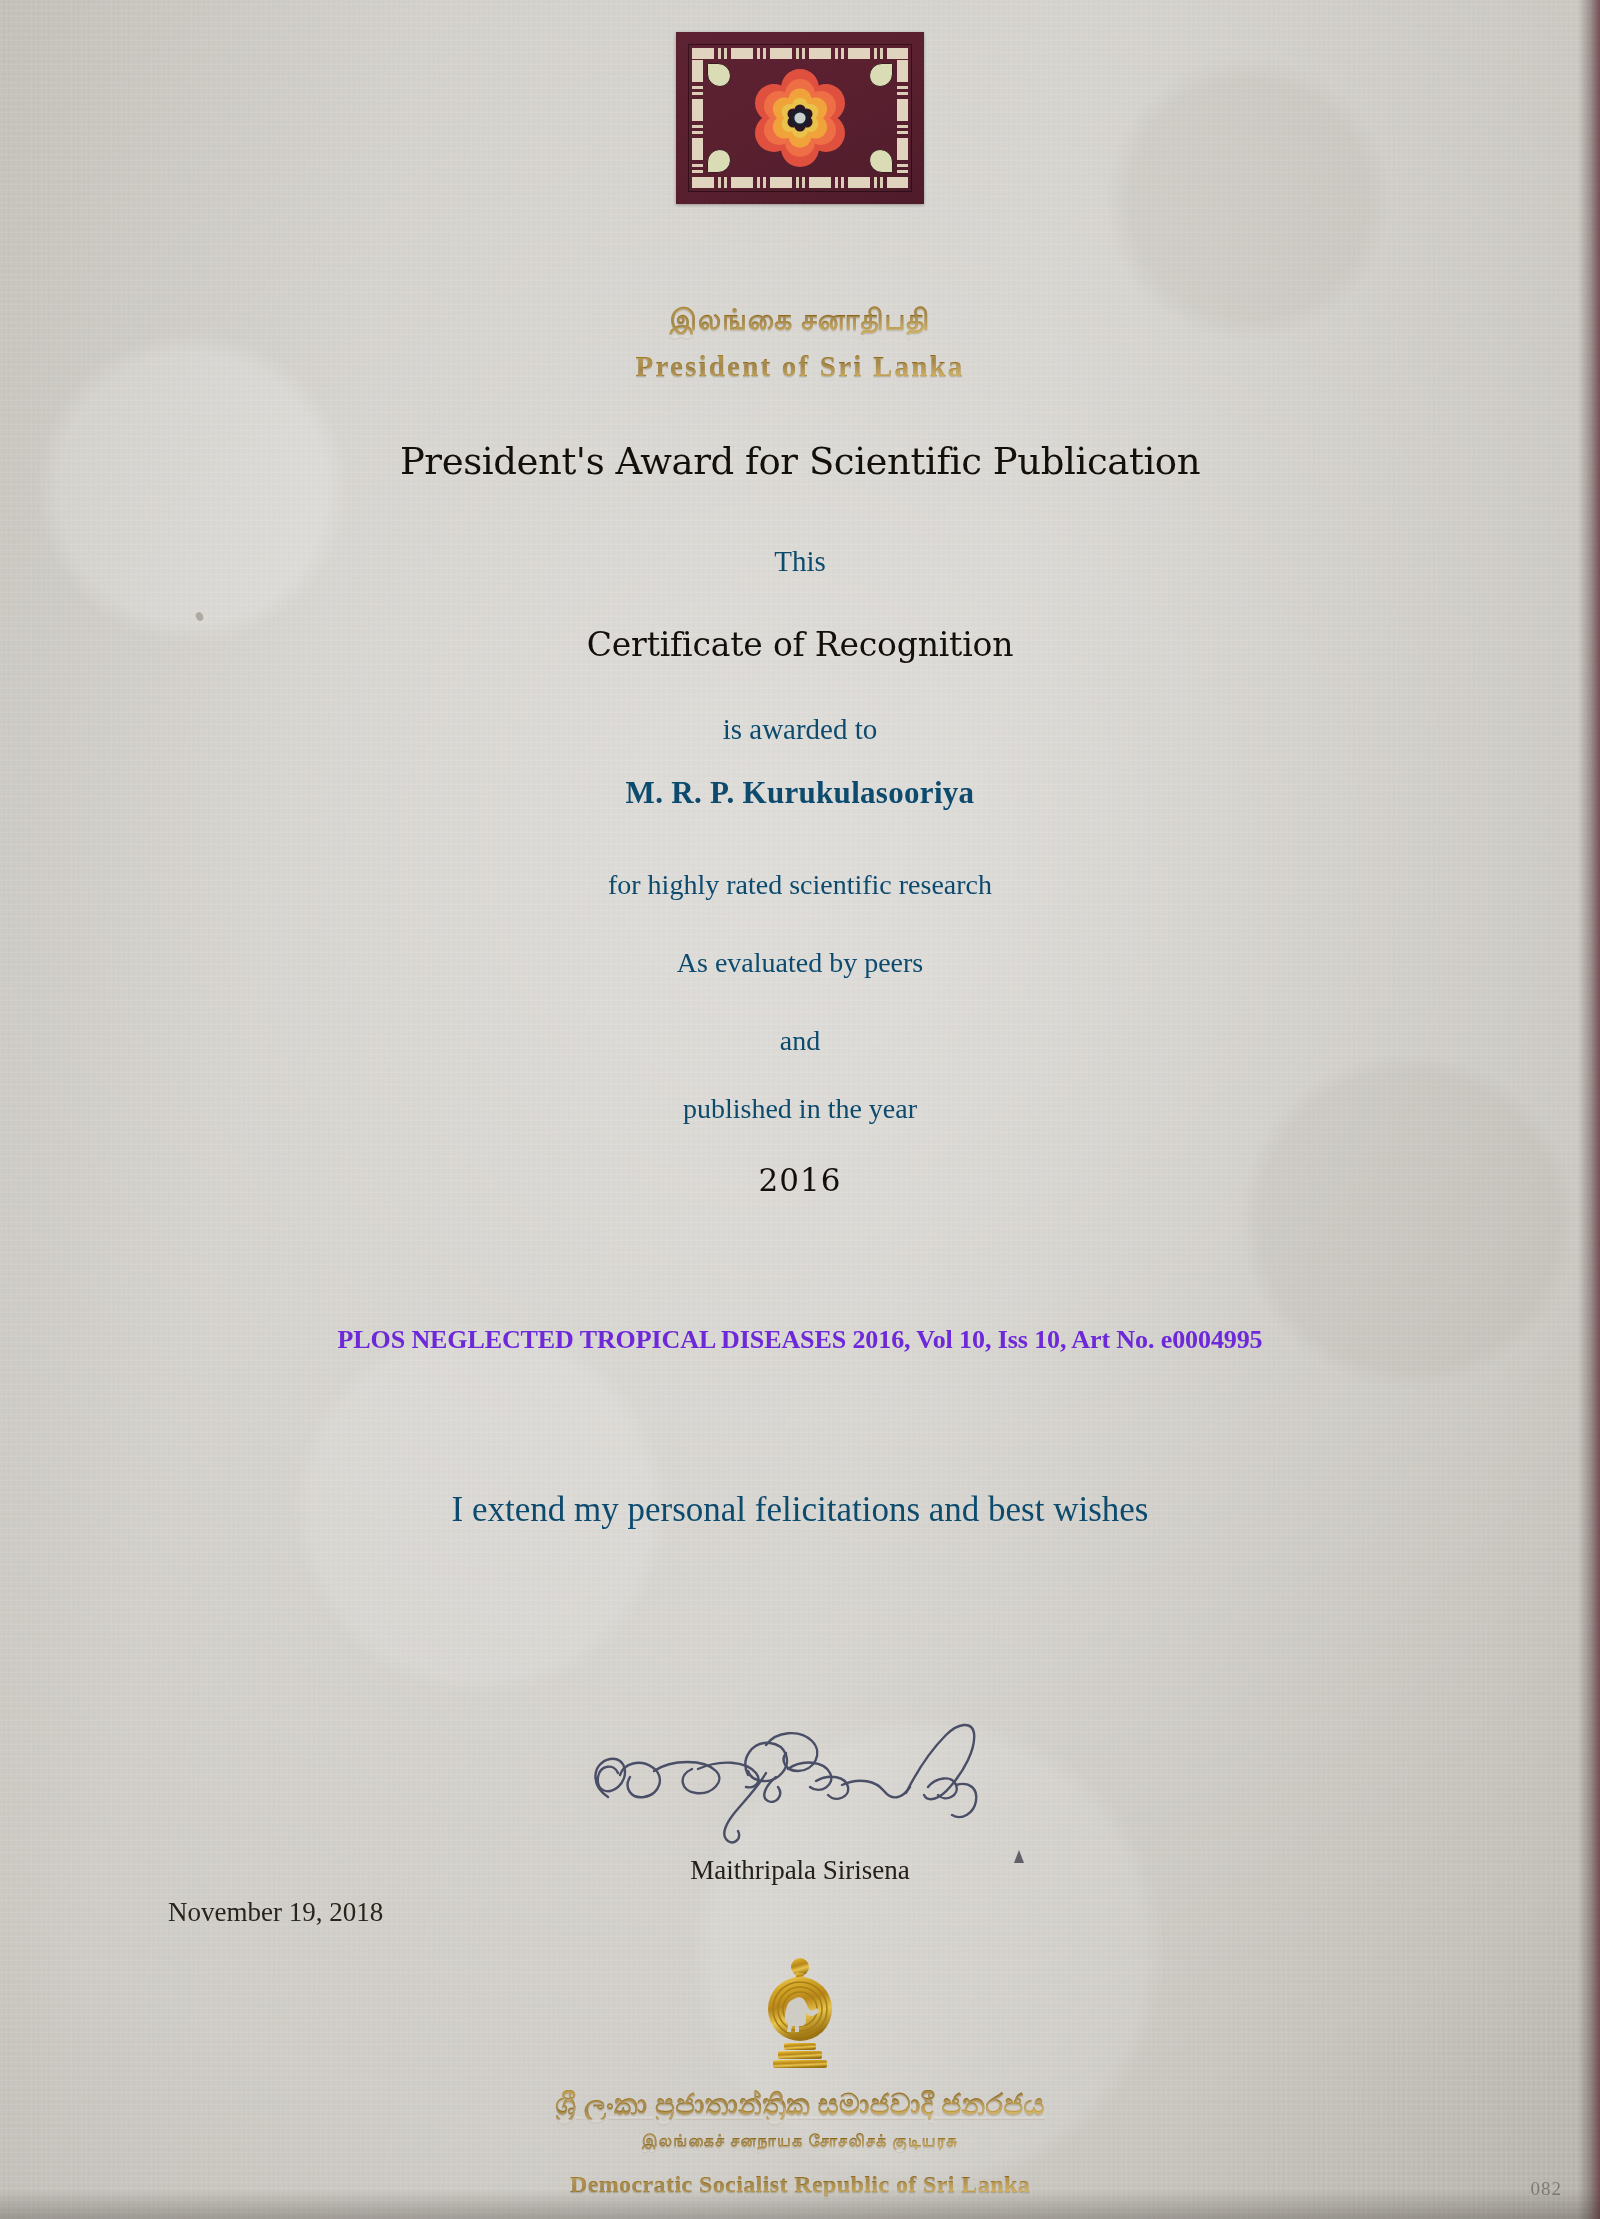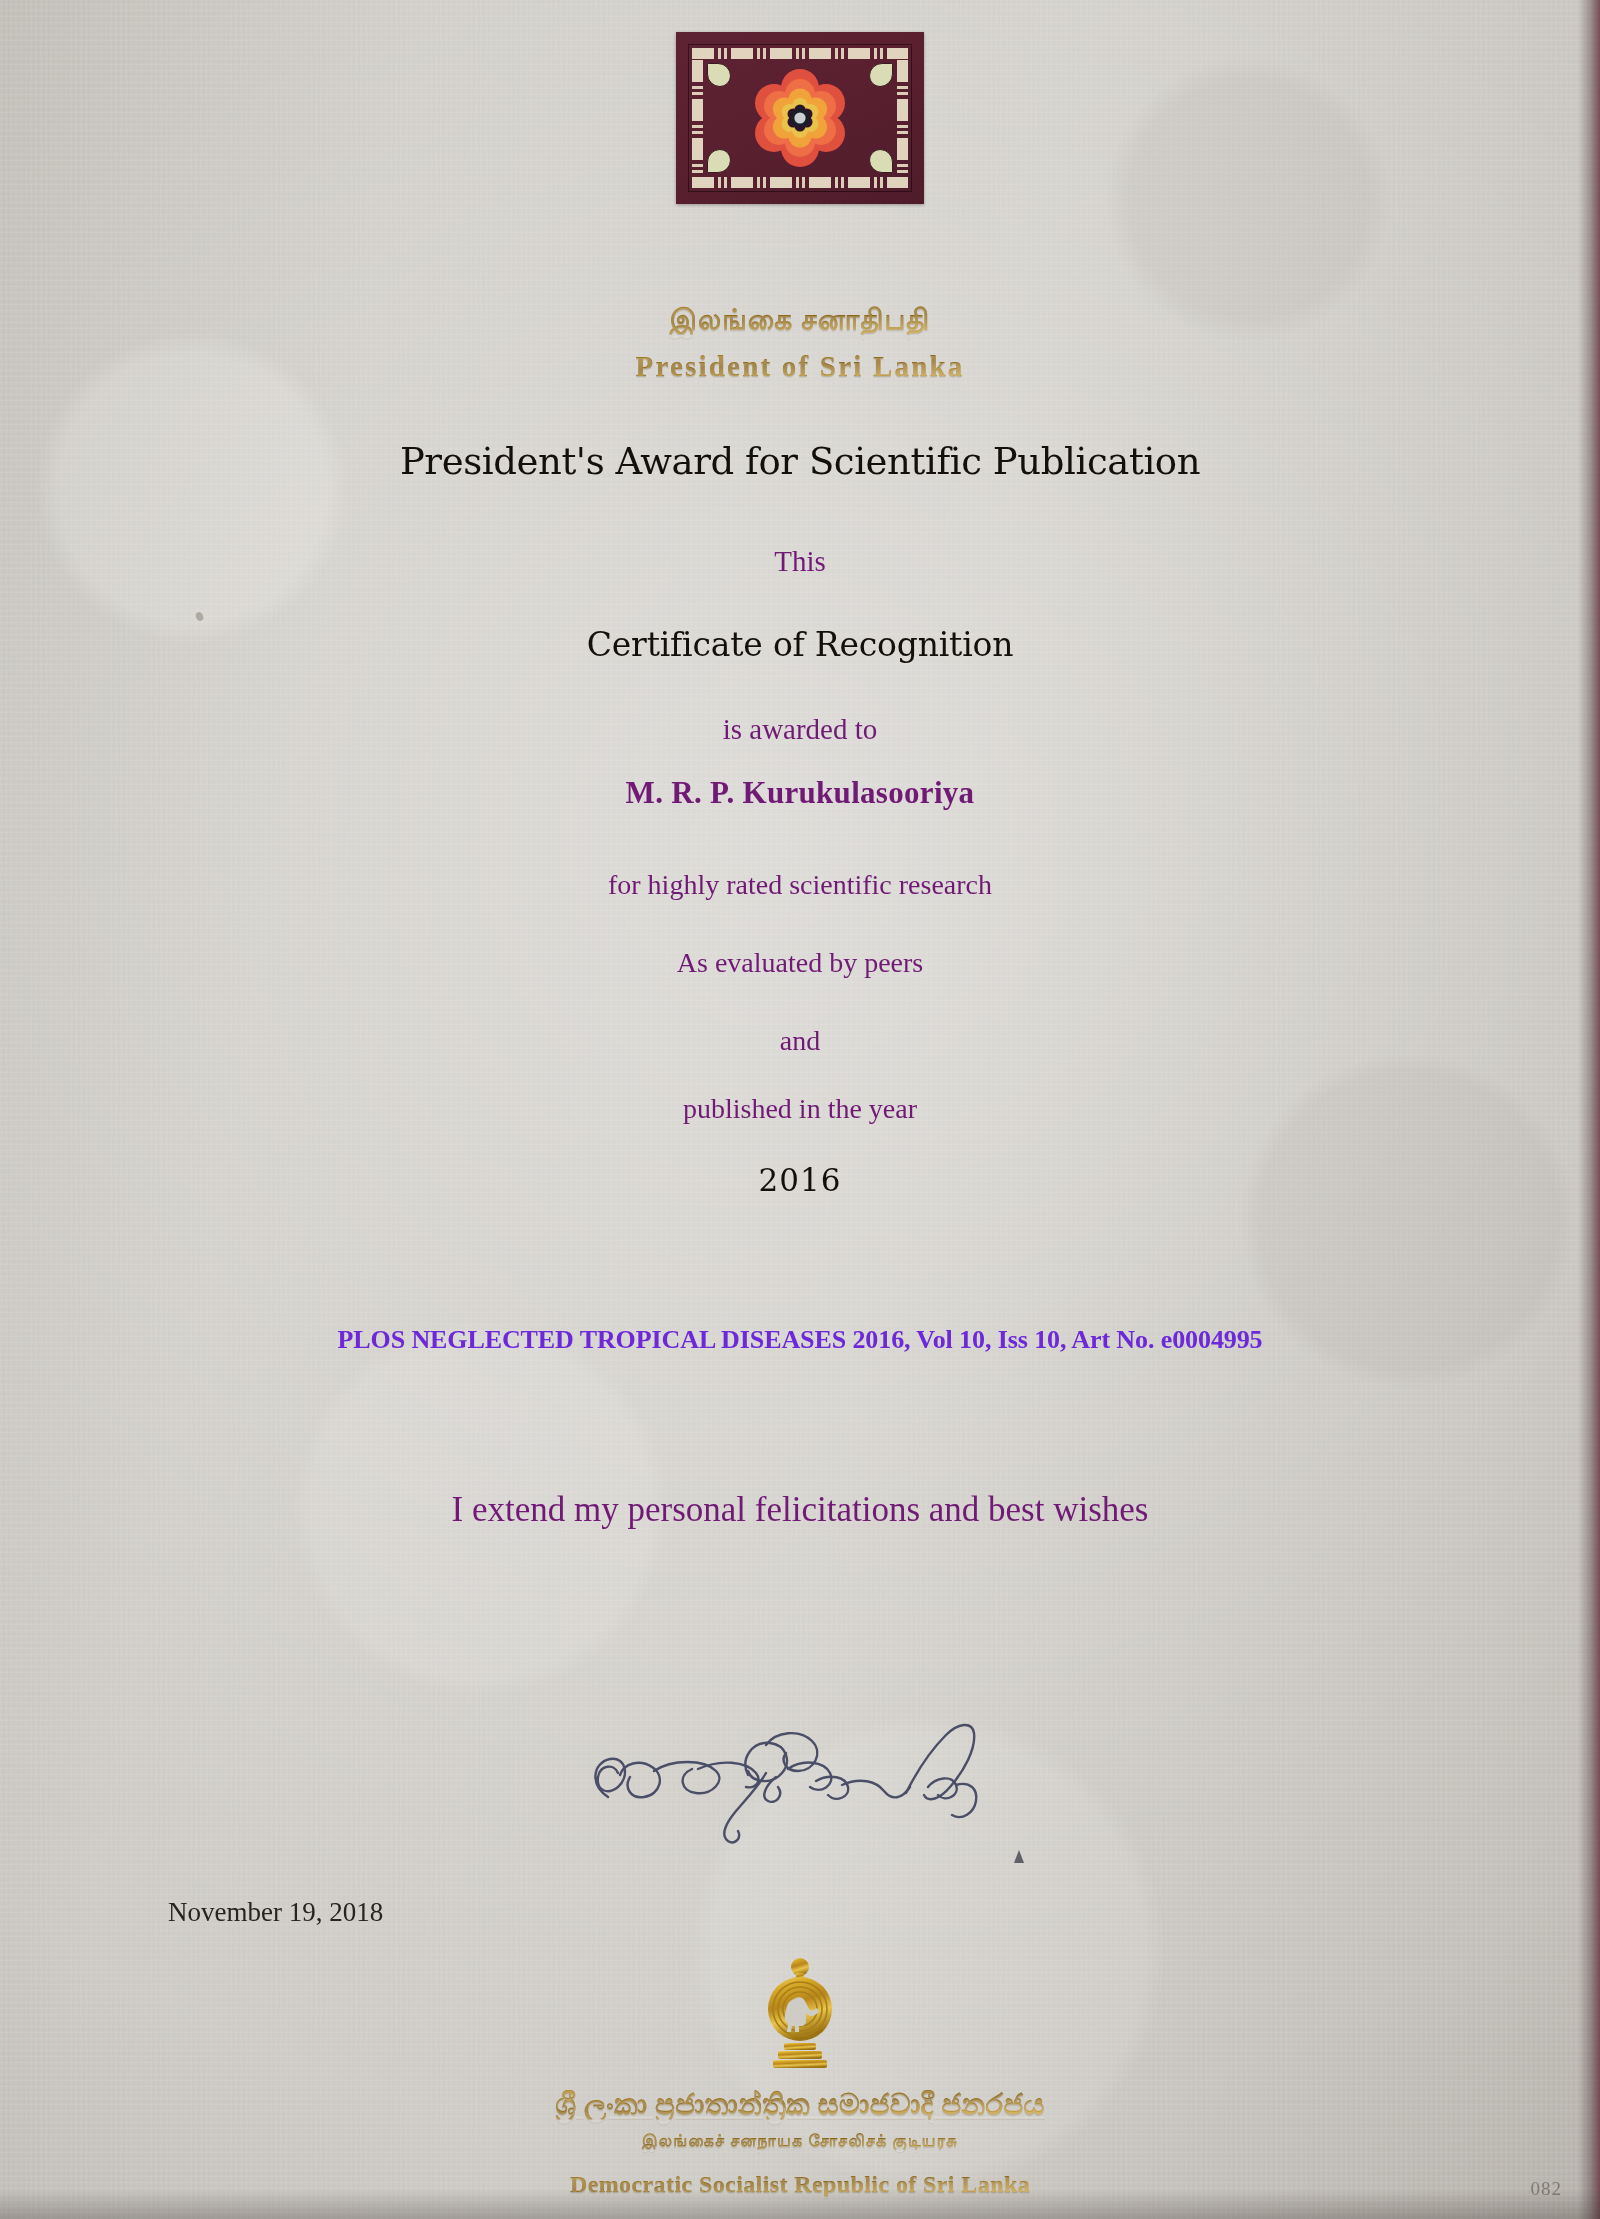--- a/index.html
+++ b/index.html
@@ -132,21 +132,21 @@
     font-family:"Liberation Serif", serif;
   }
   .slab{
     font-family:"DejaVu Serif","Liberation Serif",serif;
     font-weight:normal;
     color:#140f0a;
     text-shadow:0 0.5px 0 rgba(255,255,255,.12);
   }
   .ser{
     font-family:"Liberation Serif","DejaVu Serif",serif;
-    color:#701a75;
+    color:#0c4a6e;
   }
   .ctr{position:absolute;left:0;right:0;text-align:center;white-space:nowrap;}
 
   .l-award   {top:440px;font-size:37px;letter-spacing:-0.4px;}
   .l-this    {top:545px;font-size:29px;}
   .l-cert    {top:625px;font-size:33px;letter-spacing:-0.2px;}
   .l-awarded {top:713px;font-size:29px;}
   .l-name    {top:775px;font-size:31px;font-weight:bold;letter-spacing:0.3px;}
   .l-for     {top:869px;font-size:28px;}
   .l-peers   {top:947px;font-size:28px;}
@@ -307,20 +307,21 @@
         <path d="M196 62 C186 70, 180 82, 188 86 C196 90, 204 80, 198 72"></path>
         <path d="M208 54 C222 44, 244 46, 250 58 C256 70, 240 80, 230 72"></path>
         <path d="M236 66 C250 58, 266 62, 268 72 C270 82, 256 88, 248 80"></path>
         <path d="M262 70 C280 62, 296 66, 304 76 C312 86, 322 84, 330 72"></path>
         <path d="M326 78 C336 58, 350 36, 366 20 C378 8, 392 6, 394 18 C396 34, 384 56, 370 72 C360 84, 348 88, 344 80"></path>
         <path d="M348 72 C356 62, 372 60, 376 70 C380 80, 366 88, 358 80"></path>
         <path d="M376 70 C390 66, 398 74, 396 86 C394 98, 382 106, 372 100"></path>
       </g>
     </svg>
   </div>
+  <div class="l-signame">Maithripala Sirisena</div>
   <div class="tick"></div>
   <div class="l-date">November 19, 2018</div>
 
   <div class="natem-wrap">
     <svg width="92" height="118" viewBox="0 0 92 118">
       <defs>
         <linearGradient id="goldgrad" x1="0" y1="0" x2="0.3" y2="1">
           <stop offset="0%" stop-color="#f3d468"></stop>
           <stop offset="22%" stop-color="#d6a828"></stop>
           <stop offset="48%" stop-color="#b8861a"></stop>

